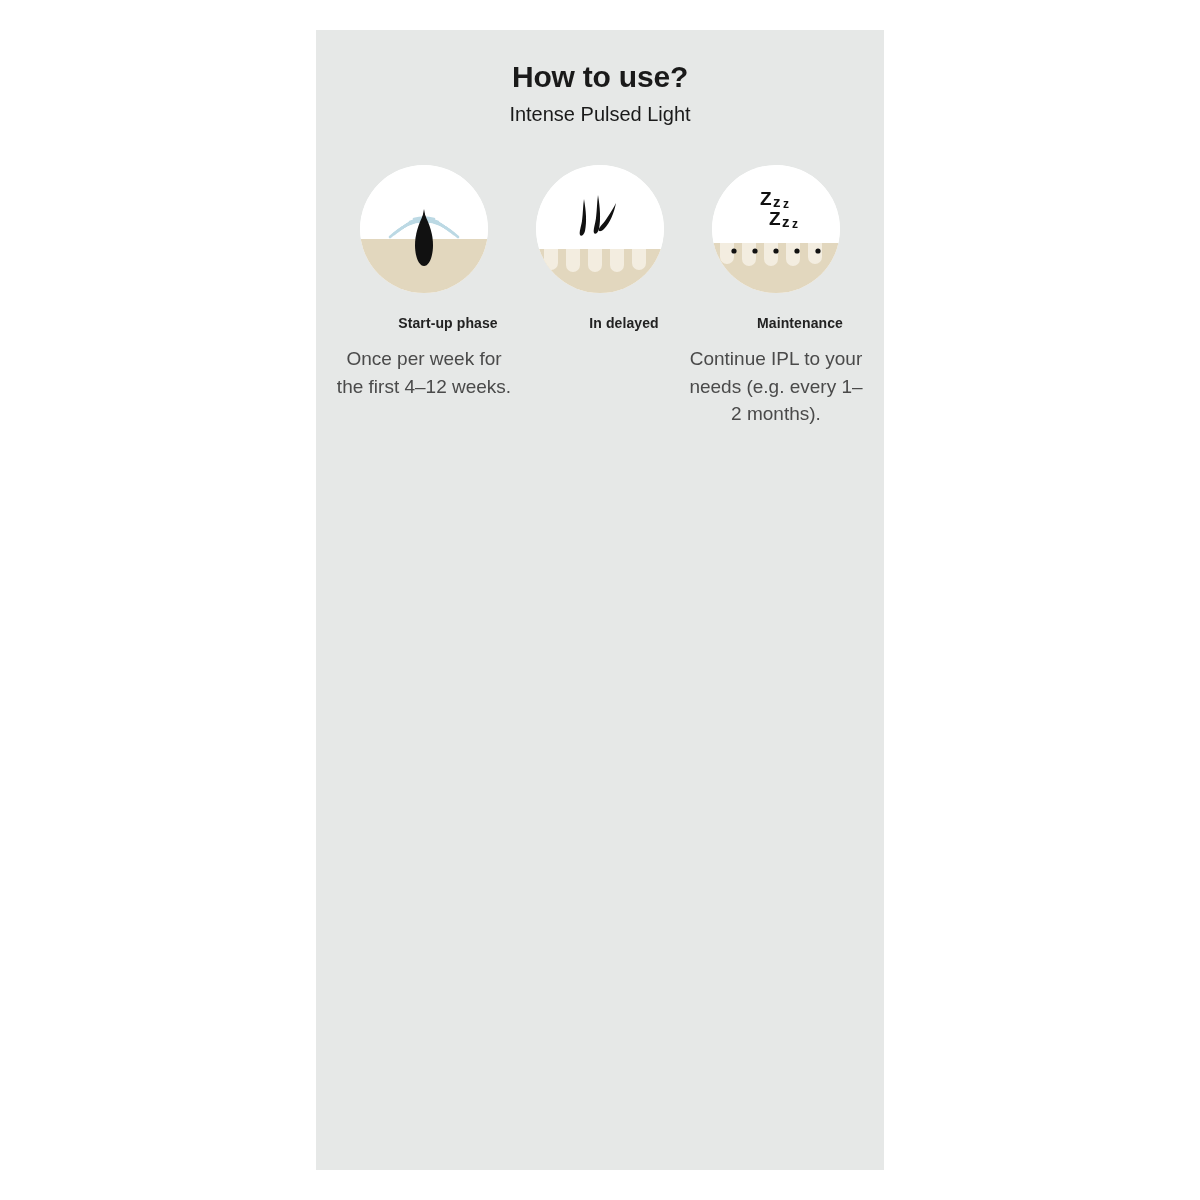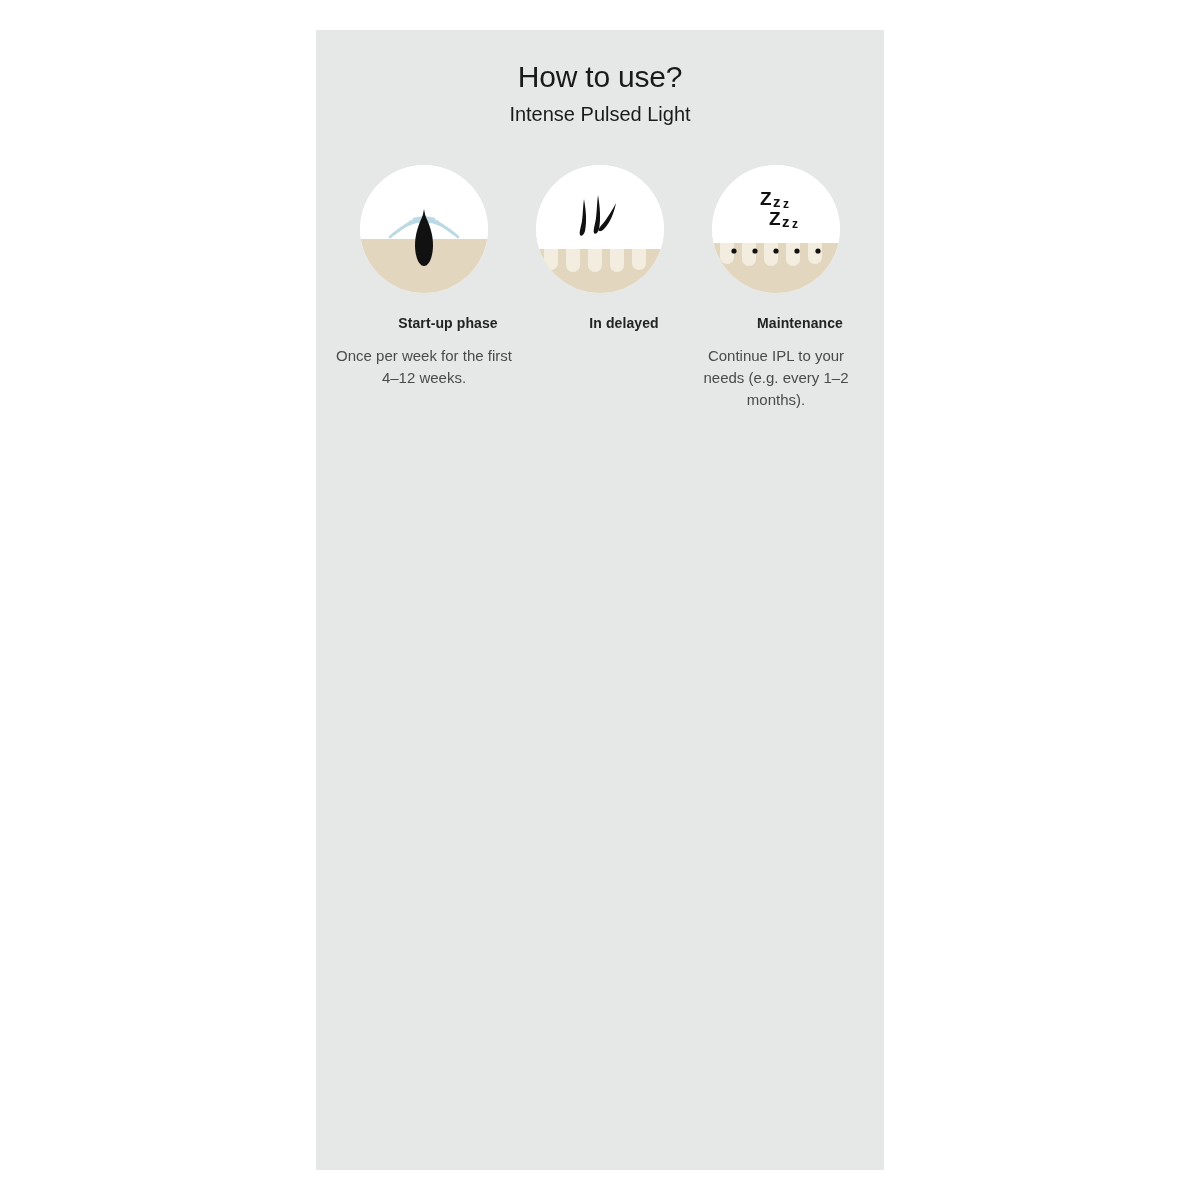--- a/index.html
+++ b/index.html
@@ -34,21 +34,21 @@
   .header {
     position: absolute;
     left: 0;
     top: 30px;
     width: 568px;
     text-align: center;
   }
 
   .title {
     font-size: 30px;
-    font-weight: normal;
+    font-weight: bold;
     color: #1a1a1a;
     letter-spacing: -0.2px;
     margin: 0;
     line-height: 1.1;
   }
 
   .subtitle {
     font-size: 20px;
     font-weight: normal;
     color: #1a1a1a;
@@ -88,21 +88,21 @@
     font-size: 14px;
     font-weight: bold;
     color: #222222;
     text-align: center;
     letter-spacing: 0.1px;
     margin-left: 48px;
   }
 
   .step-desc {
     margin-top: 14px;
-    font-size: 15px;
+    font-size: 19px;
     color: #4a4a4a;
     text-align: center;
     line-height: 1.45;
     width: 176px;
   }
 
   svg { display: block; }
 </style>
 </head>
 <body>

